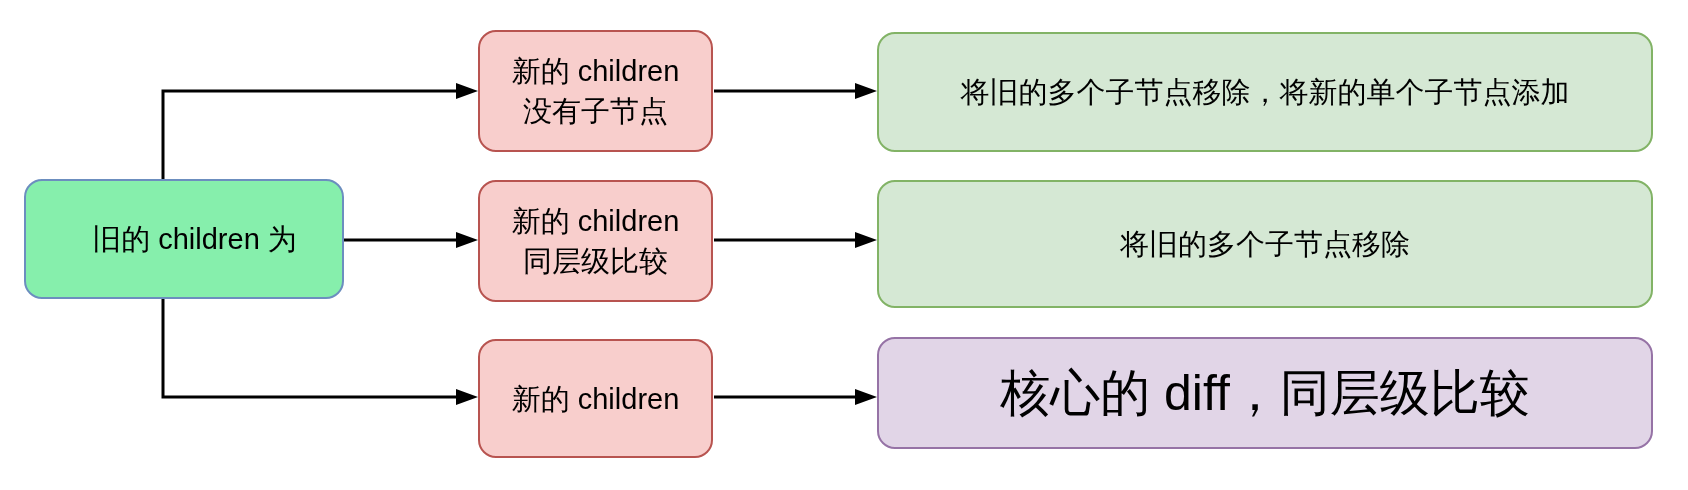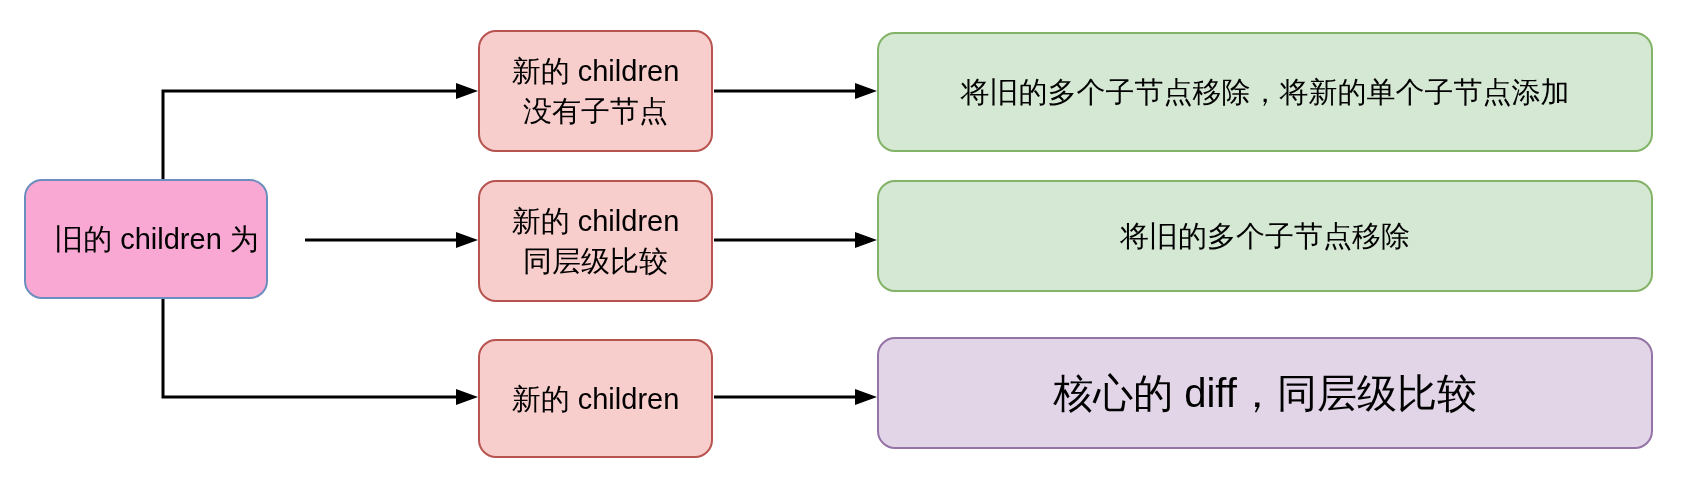--- a/index.html
+++ b/index.html
@@ -32,23 +32,23 @@
     justify-content: center;
     text-align: center;
     border-radius: 18px;
     font-size: 29px;
     line-height: 40px;
     white-space: nowrap;
   }
   .node-root {
     left: 24px;
     top: 179px;
-    width: 244px;
+    width: 320px;
     height: 120px;
-    background: #f9a8d4;
+    background: #86efac;
     border: 2.5px solid #6c8ebf;
     padding-left: 21px;
   }
   .node-case {
     left: 478px;
     width: 235px;
     height: 122px;
     background: #f8cecc;
     border: 2.5px solid #b85450;
   }
@@ -56,27 +56,27 @@
   .node-case-2 { top: 180px; }
   .node-case-3 { top: 339px; height: 119px; }
   .node-result {
     left: 877px;
     width: 776px;
     background: #d5e8d4;
     border: 2.5px solid #82b366;
     text-align: right;
   }
   .node-result-1 { top: 32px;  height: 120px; }
-  .node-result-2 { top: 180px; height: 112px; }
+  .node-result-2 { top: 180px; height: 128px; }
   .node-result-3 {
     top: 337px;
     height: 112px;
     background: #e1d5e7;
     border-color: #9673a6;
-    font-size: 40px;
+    font-size: 50px;
     line-height: 52px;
   }
   .conn {
     fill: none;
     stroke: #000000;
     stroke-width: 3;
   }
 </style>
 </head>
 <body>

